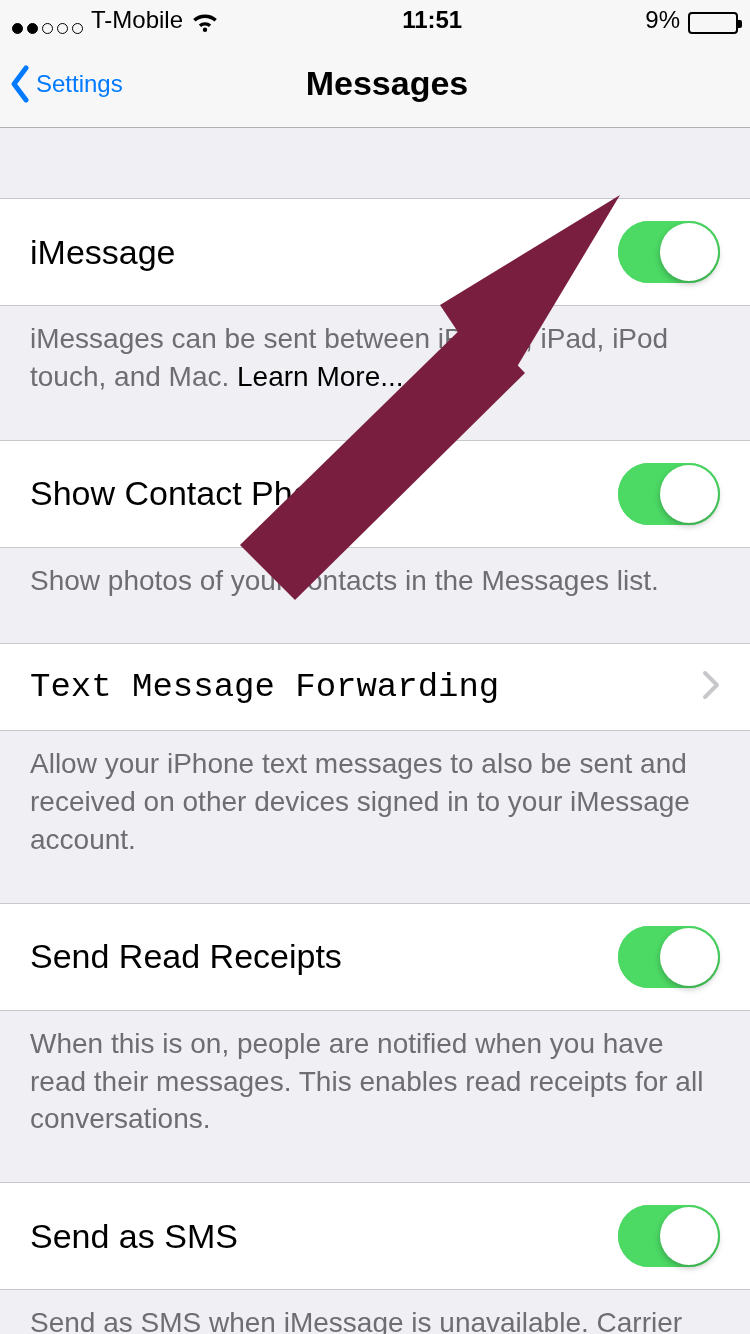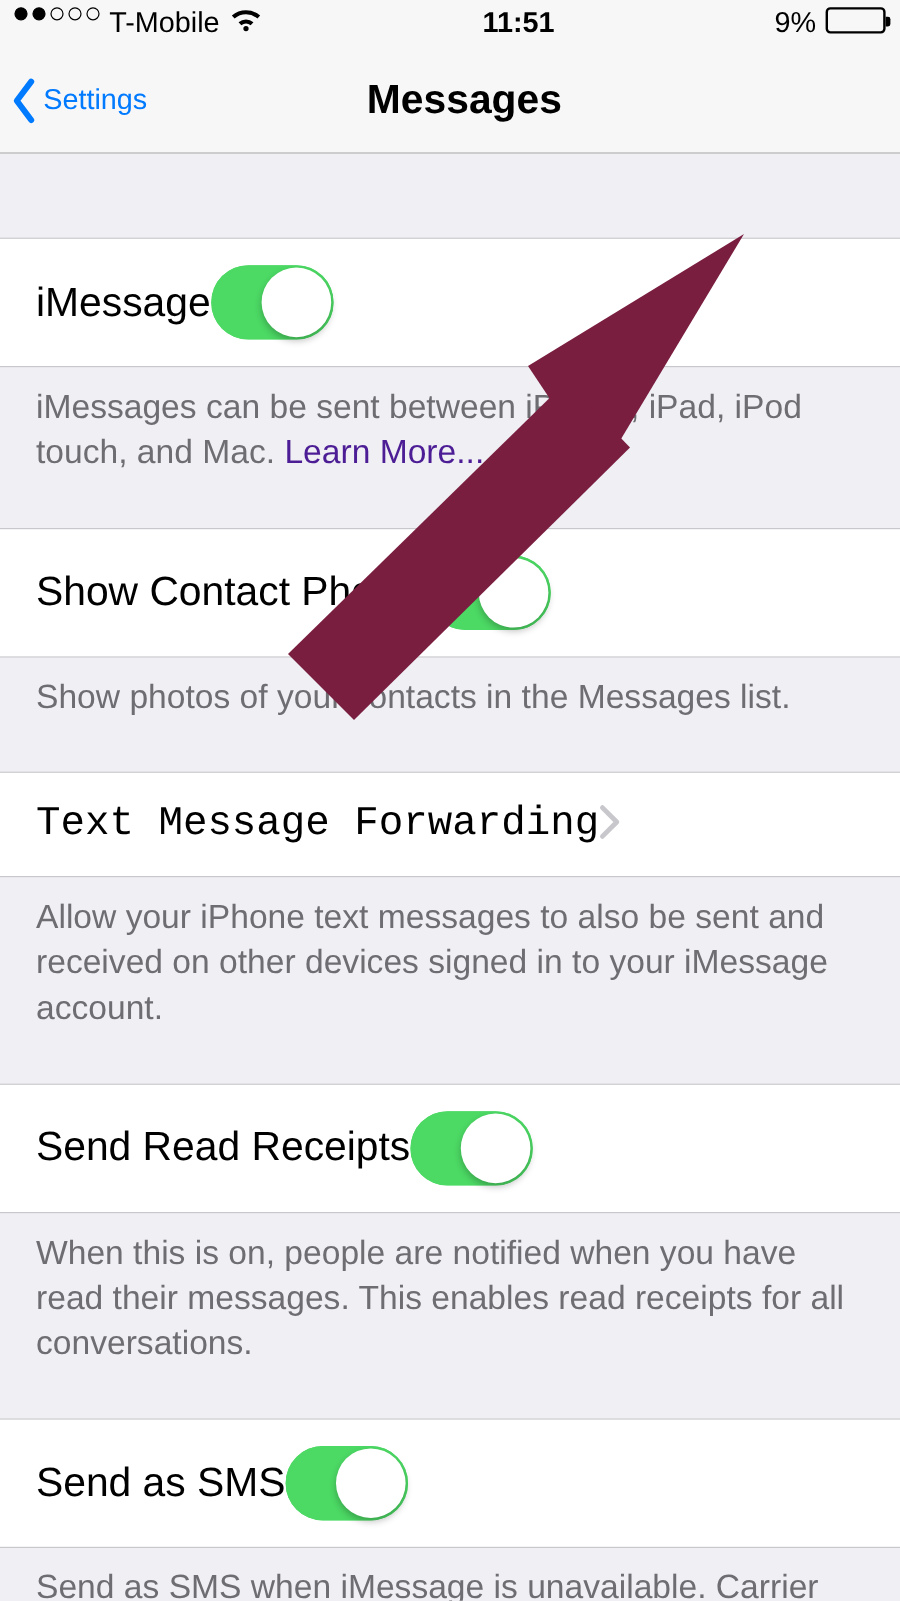--- a/index.html
+++ b/index.html
@@ -15,21 +15,21 @@
   .status-bar {
     height: 40px;
     display: flex;
     align-items: center;
     justify-content: space-between;
     padding: 0 12px;
     font-size: 24px;
     font-weight: 500;
     background: #f7f7f8;
   }
-  .status-left, .status-right { display: flex; align-items: flex-start; gap: 8px; }
+  .status-left, .status-right { display: flex; align-items: flex-end; gap: 8px; }
   .signal-dots { display: flex; gap: 4px; align-items: center; }
   .dot { width: 11px; height: 11px; border-radius: 50%; border: 1.5px solid #000; }
   .dot.filled { background: #000; }
   .wifi-icon svg { display:block; }
   .battery { width: 50px; height: 22px; border: 2px solid #000; border-radius: 4px; position: relative; }
   .battery::after { content:''; position:absolute; right:-6px; top:6px; width:4px; height:8px; background:#000; border-radius:0 2px 2px 0;}
   .battery-fill { height:100%; background:#000; width:84%; border-radius:1px;}
   
   .nav-bar {
     height: 88px;
@@ -53,31 +53,31 @@
   .nav-title { font-size: 34px; font-weight: 600; margin-left: 24px; }
   
   .spacer { height: 70px; }
   .cell {
     background: #fff;
     border-top: 1px solid #c8c7cc;
     border-bottom: 1px solid #c8c7cc;
     padding: 22px 30px;
     display: flex;
     align-items: center;
-    justify-content: flex-start;
+    justify-content: space-between;
     min-height: 88px;
   }
   .cell-label { font-size: 34px; color:#000; }
   .footer {
     padding: 14px 30px 24px 30px;
     font-size: 28px;
     color: #6d6d72;
     line-height: 1.35;
   }
-  .footer a { color: #4c1d95; text-decoration: none; }
+  .footer a { color: #000000; text-decoration: none; }
   
   .toggle {
     width: 102px; height: 62px; border-radius: 31px; background:#4cd964; position: relative;
     box-shadow: inset 0 0 0 2px #4cd964;
   }
   .toggle .knob {
     position:absolute; right:2px; top:2px; width:58px; height:58px; background:#fff; border-radius:50%;
     box-shadow: 0 3px 6px rgba(0,0,0,.25);
   }
   

